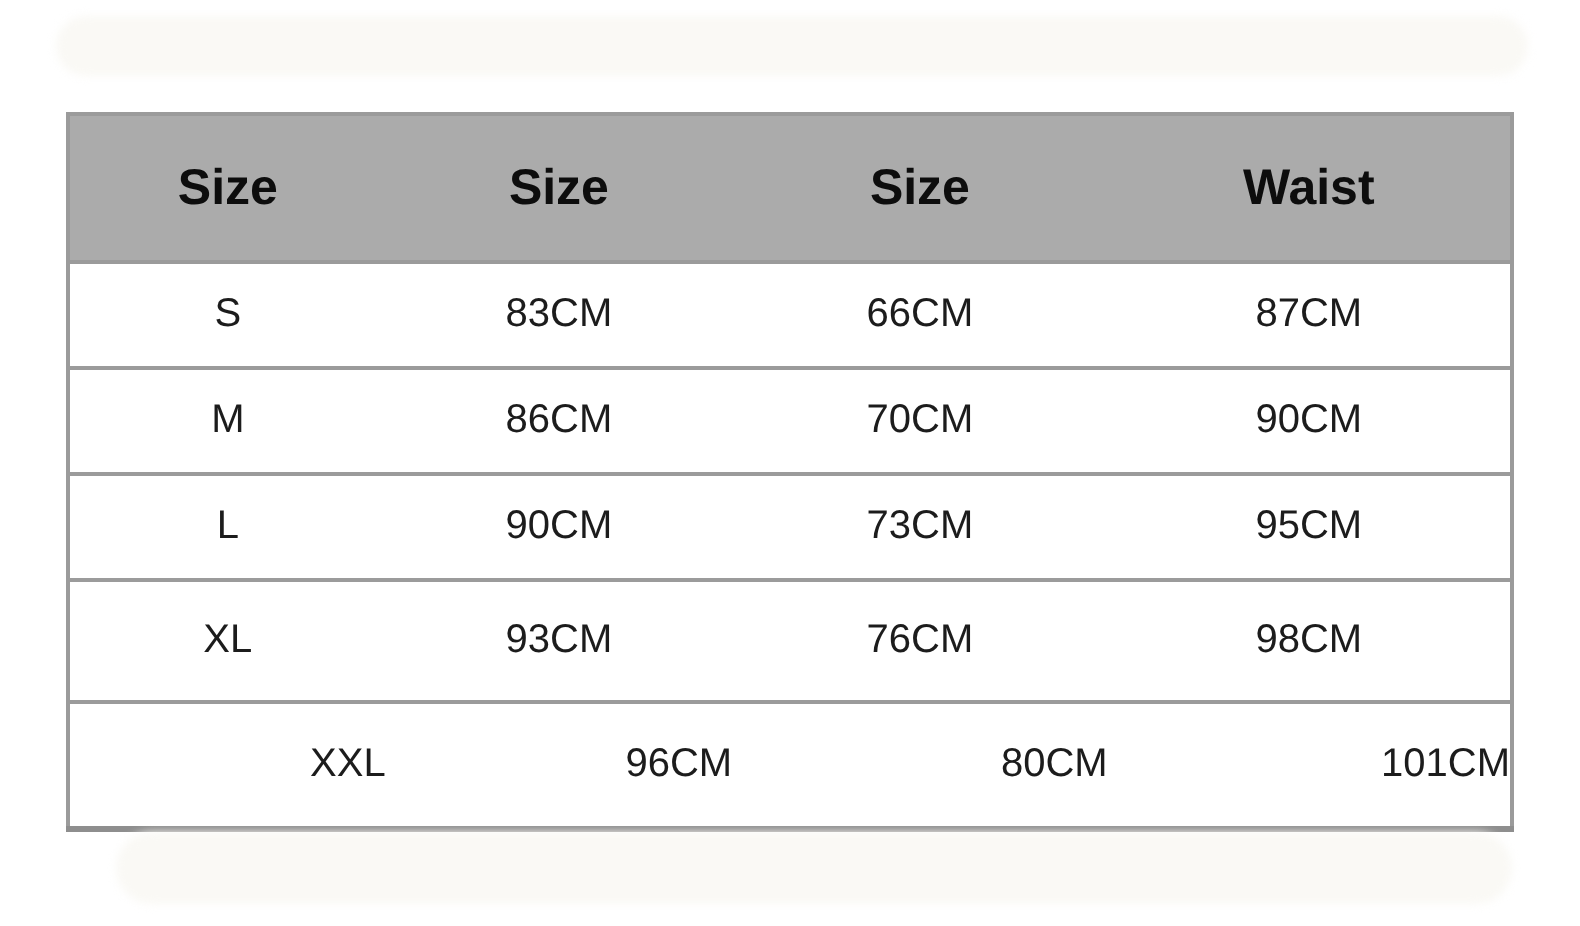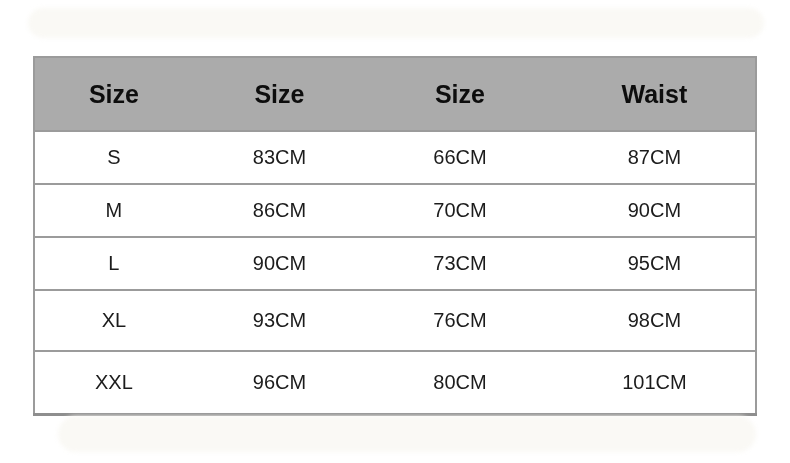--- a/index.html
+++ b/index.html
@@ -45,21 +45,21 @@
     font-weight: 400;
     color: #1c1c1c;
     text-align: center;
     vertical-align: middle;
     padding: 0;
   }
   tbody tr:nth-child(1) td,
   tbody tr:nth-child(2) td,
   tbody tr:nth-child(3) td { height: 51px; }
   tbody tr:nth-child(4) td { height: 59px; }
-  tbody tr:nth-child(5) td { height: 61px; }
+  tbody tr:nth-child(5) td { height: 61px; text-align: right; }
 </style>
 </head>
 <body>
 
 <div class="photo-band top"></div>
 
 <table class="size-chart">
   <colgroup>
     <col style="width:22%">
     <col style="width:24%">

